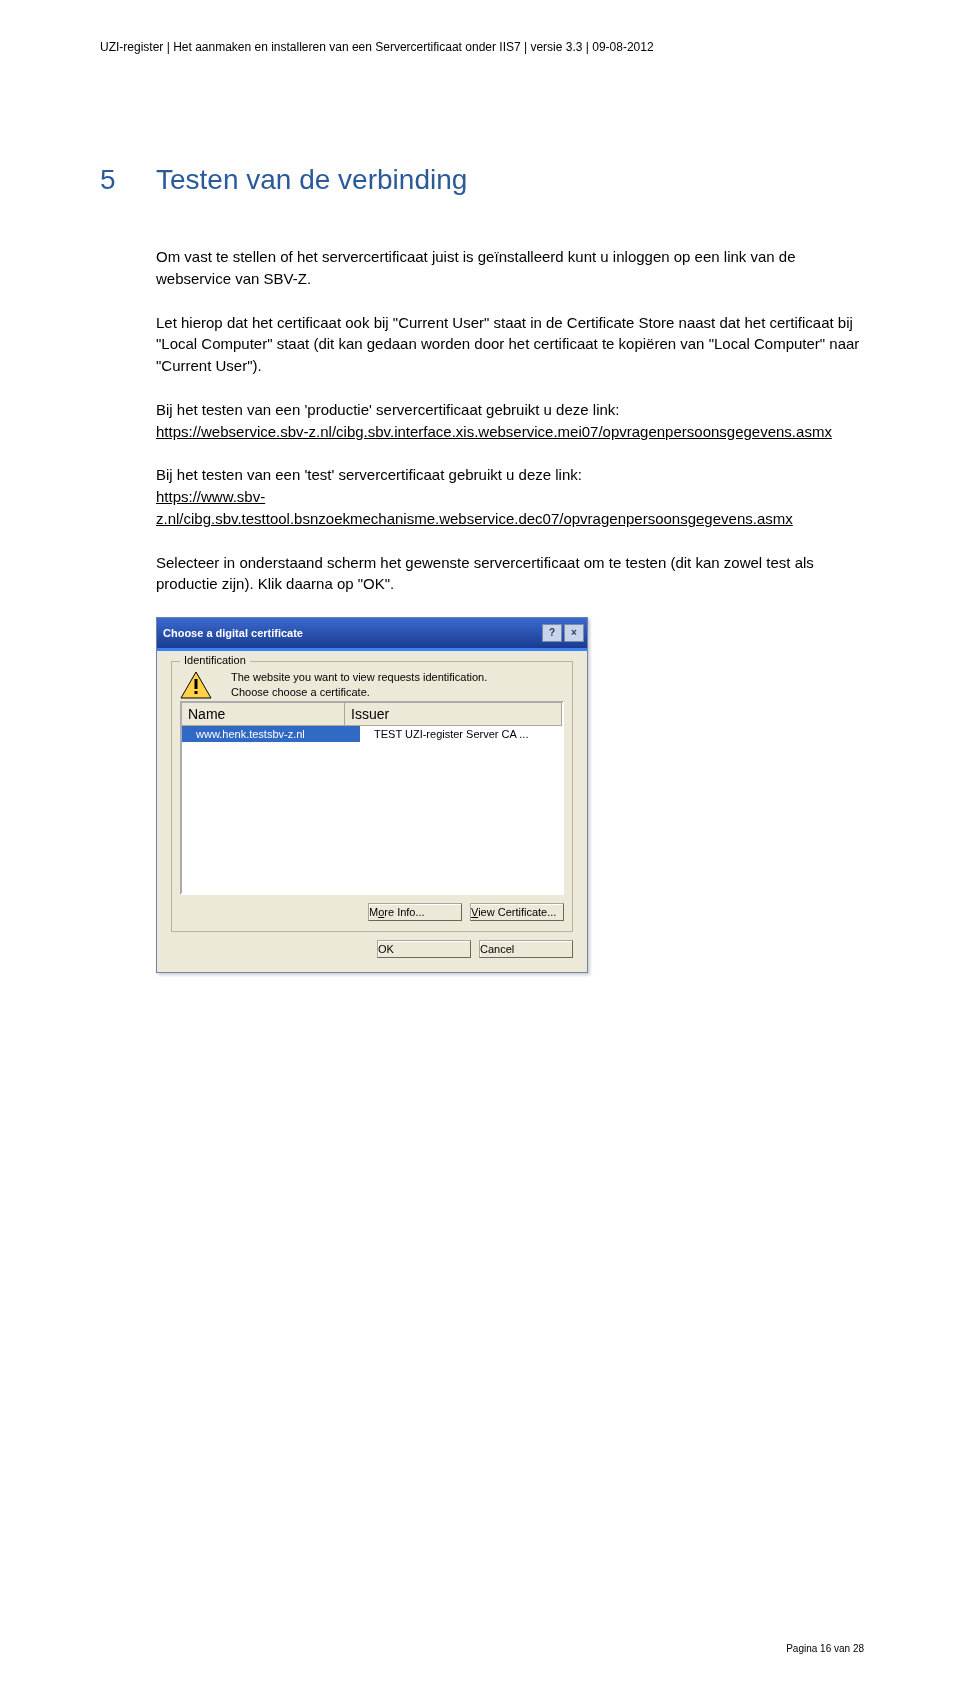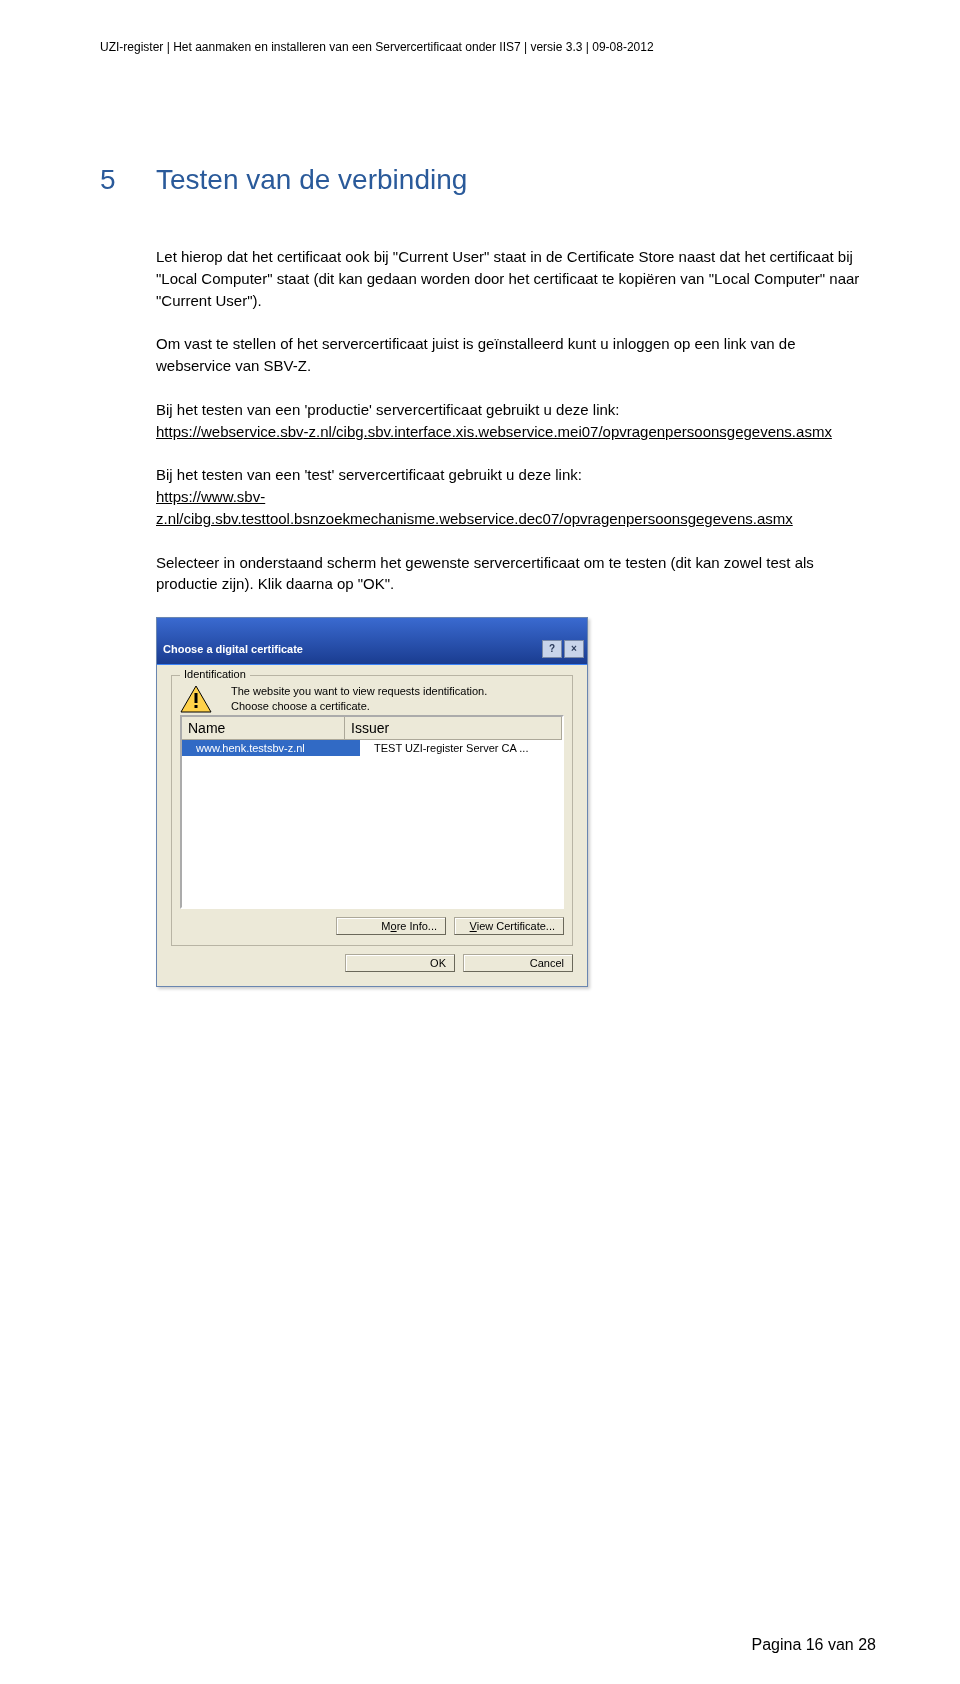--- a/index.html
+++ b/index.html
@@ -5,57 +5,57 @@
   html,body{margin:0;padding:0;background:#fff;font-family:Verdana,Arial,sans-serif;color:#000}
   .page{width:960px;min-height:1684px;margin:0 auto;position:relative;box-sizing:border-box;padding:40px 100px 60px 100px}
   .header{font-size:12px;margin-bottom:110px}
   .section{display:flex;gap:36px;margin-bottom:50px}
   .secnum{color:#2a5a9a;font-size:28px;font-weight:normal;width:20px;flex:0 0 auto}
   .sectitle{color:#2a5a9a;font-size:28px;font-weight:normal}
   .body{font-size:15px;line-height:1.45;margin-left:56px}
   .body p{margin:0 0 22px 0}
   .body a{color:#000000;}
   .dialog{margin-left:56px;width:430px;font-family:Tahoma,Arial,sans-serif;font-size:11px;color:#000;border:1px solid #6a86b0;box-shadow:2px 2px 3px rgba(0,0,0,.2)}
-  .tb{background:linear-gradient(#3a6ad0,#1a3c90);height:30px;display:flex;align-items:center;justify-content:space-between;padding:16px 3px 0 6px;color:#fff;font-weight:bold;font-size:11px}
+  .tb{background:linear-gradient(#3a6ad0,#1a3c90);height:30px;display:flex;align-items:center;justify-content:space-between;padding:0 3px 0 6px;color:#fff;font-weight:bold;font-size:11px}
   .tb-icons{display:flex;gap:2px}
   .tb-btn{width:18px;height:16px;background:#c8d4ea;border:1px solid #7a8aa8;display:flex;align-items:center;justify-content:center;color:#2a3a5a;font-weight:bold;font-size:10px;line-height:1}
-  .dlg-body{background:#ece9d8;padding:10px 14px 14px 14px;border-top:1px solid #3b82f6}
+  .dlg-body{background:#ece9d8;padding:10px 14px 14px 14px;border-top:3px solid #3b82f6}
   .group{border:1px solid #b8b4a4;padding:8px 8px 10px 8px;margin-bottom:6px;position:relative}
   .group-label{position:absolute;top:-8px;left:8px;background:#ece9d8;padding:0 4px;font-size:11px}
   .ident-top{display:flex;gap:19px;align-items:center;}
   .warn-icon{width:32px;height:28px;flex:0 0 auto;position:relative}
   .warn-tri{position:absolute;inset:0}
   .ident-text{line-height:1.4}
   .list{border:2px inset #fff;background:#fff;height:190px;overflow:hidden}
   .cols{display:flex;background:#ece9d8;border-bottom:1px solid #aca899;font-size:14px}
   .col{padding:3px 6px;border-right:1px solid #aca899}
   .col.name{width:150px}
   .row{display:flex;font-size:11px}
   .cell{padding:2px 14px}
   .cell.name{width:150px;background:#316ac5;color:#fff}
   .cell.issuer{flex:1}
   .btnrow{display:flex;justify-content:flex-end;gap:8px;margin-top:8px}
-  .btn{background:#ece9d8;border:1px solid #aca899;border-right-color:#6a685a;border-bottom-color:#6a685a;padding:2px 8px;width:92px;text-align:right;font-size:11px;box-shadow:inset 1px 1px 0 #fff}
+  .btn{background:#ece9d8;border:1px solid #aca899;border-right-color:#6a685a;border-bottom-color:#6a685a;padding:2px 0;width:92px;text-align:left;font-size:11px;box-shadow:inset 1px 1px 0 #fff}
   .u{text-decoration:underline}
-  .footer{position:absolute;bottom:30px;right:84px;font-size:16px}
+  .footer{position:absolute;bottom:30px;right:96px;font-size:10px}
 </style>
 </head>
 <body>
 
 <div class="page">
   <div class="header">UZI-register | Het aanmaken en installeren van een Servercertificaat onder IIS7 | versie 3.3 | 09-08-2012</div>
 
   <div class="section">
     <div class="secnum">5</div>
     <div class="sectitle">Testen van de verbinding</div>
   </div>
 
   <div class="body">
+    <p>Om vast te stellen of het servercertificaat juist is geïnstalleerd kunt u inloggen op een link van de webservice van SBV-Z.</p>
     <p>Let hierop dat het certificaat ook bij "Current User" staat in de Certificate Store naast dat het certificaat bij "Local Computer" staat (dit kan gedaan worden door het certificaat te kopiëren van "Local Computer" naar "Current User").</p>
-    <p>Om vast te stellen of het servercertificaat juist is geïnstalleerd kunt u inloggen op een link van de webservice van SBV-Z.</p>
     <p>
       <span>Bij het testen van een 'productie' servercertificaat gebruikt u deze link:</span><br>
       <a href="#">https://webservice.sbv-z.nl/cibg.sbv.interface.xis.webservice.mei07/opvragenpersoonsgegevens.asmx</a>
     </p>
     <p>
       <span>Bij het testen van een 'test' servercertificaat gebruikt u deze link:</span><br>
       <a href="#">https://www.sbv-z.nl/cibg.sbv.testtool.bsnzoekmechanisme.webservice.dec07/opvragenpersoonsgegevens.asmx</a>
     </p>
     <p>Selecteer in onderstaand scherm het gewenste servercertificaat om te testen (dit kan zowel test als productie zijn). Klik daarna op "OK".</p>
   </div>

